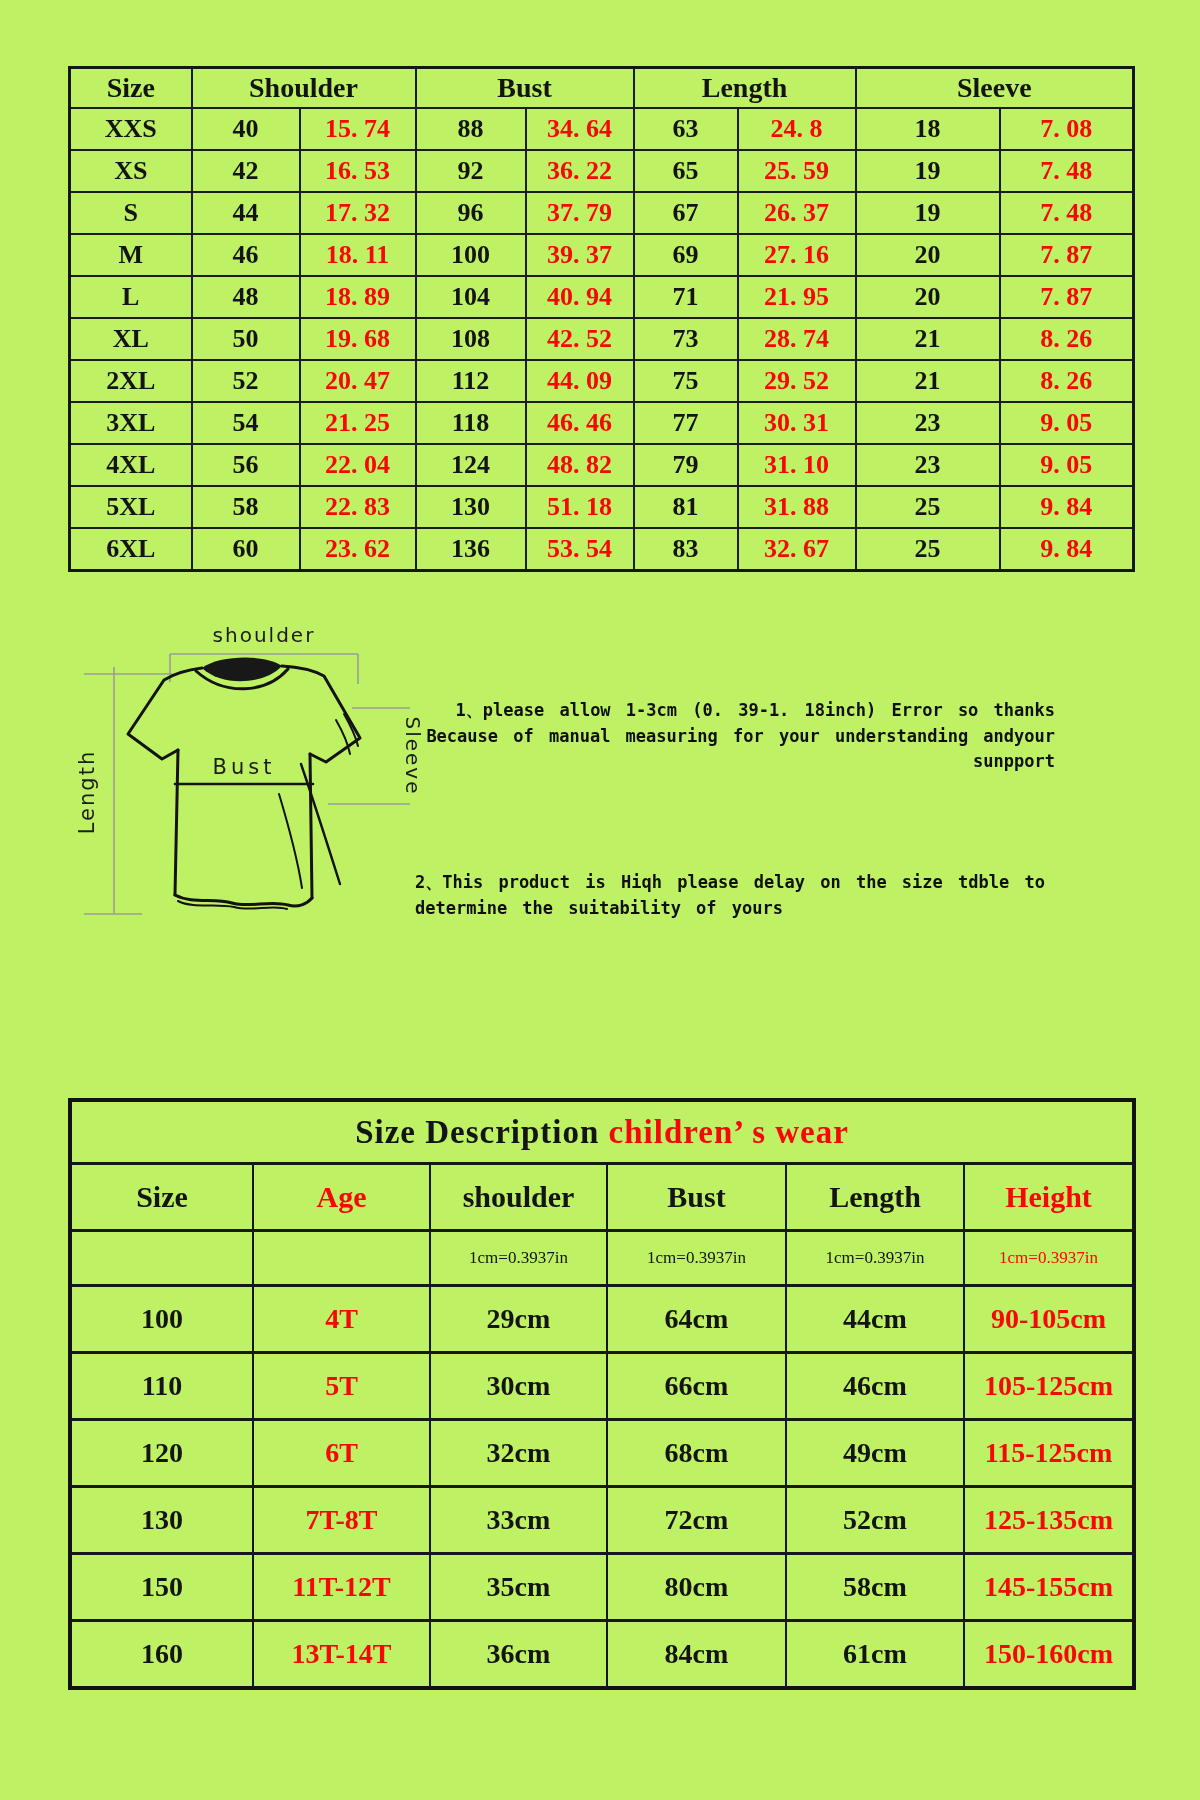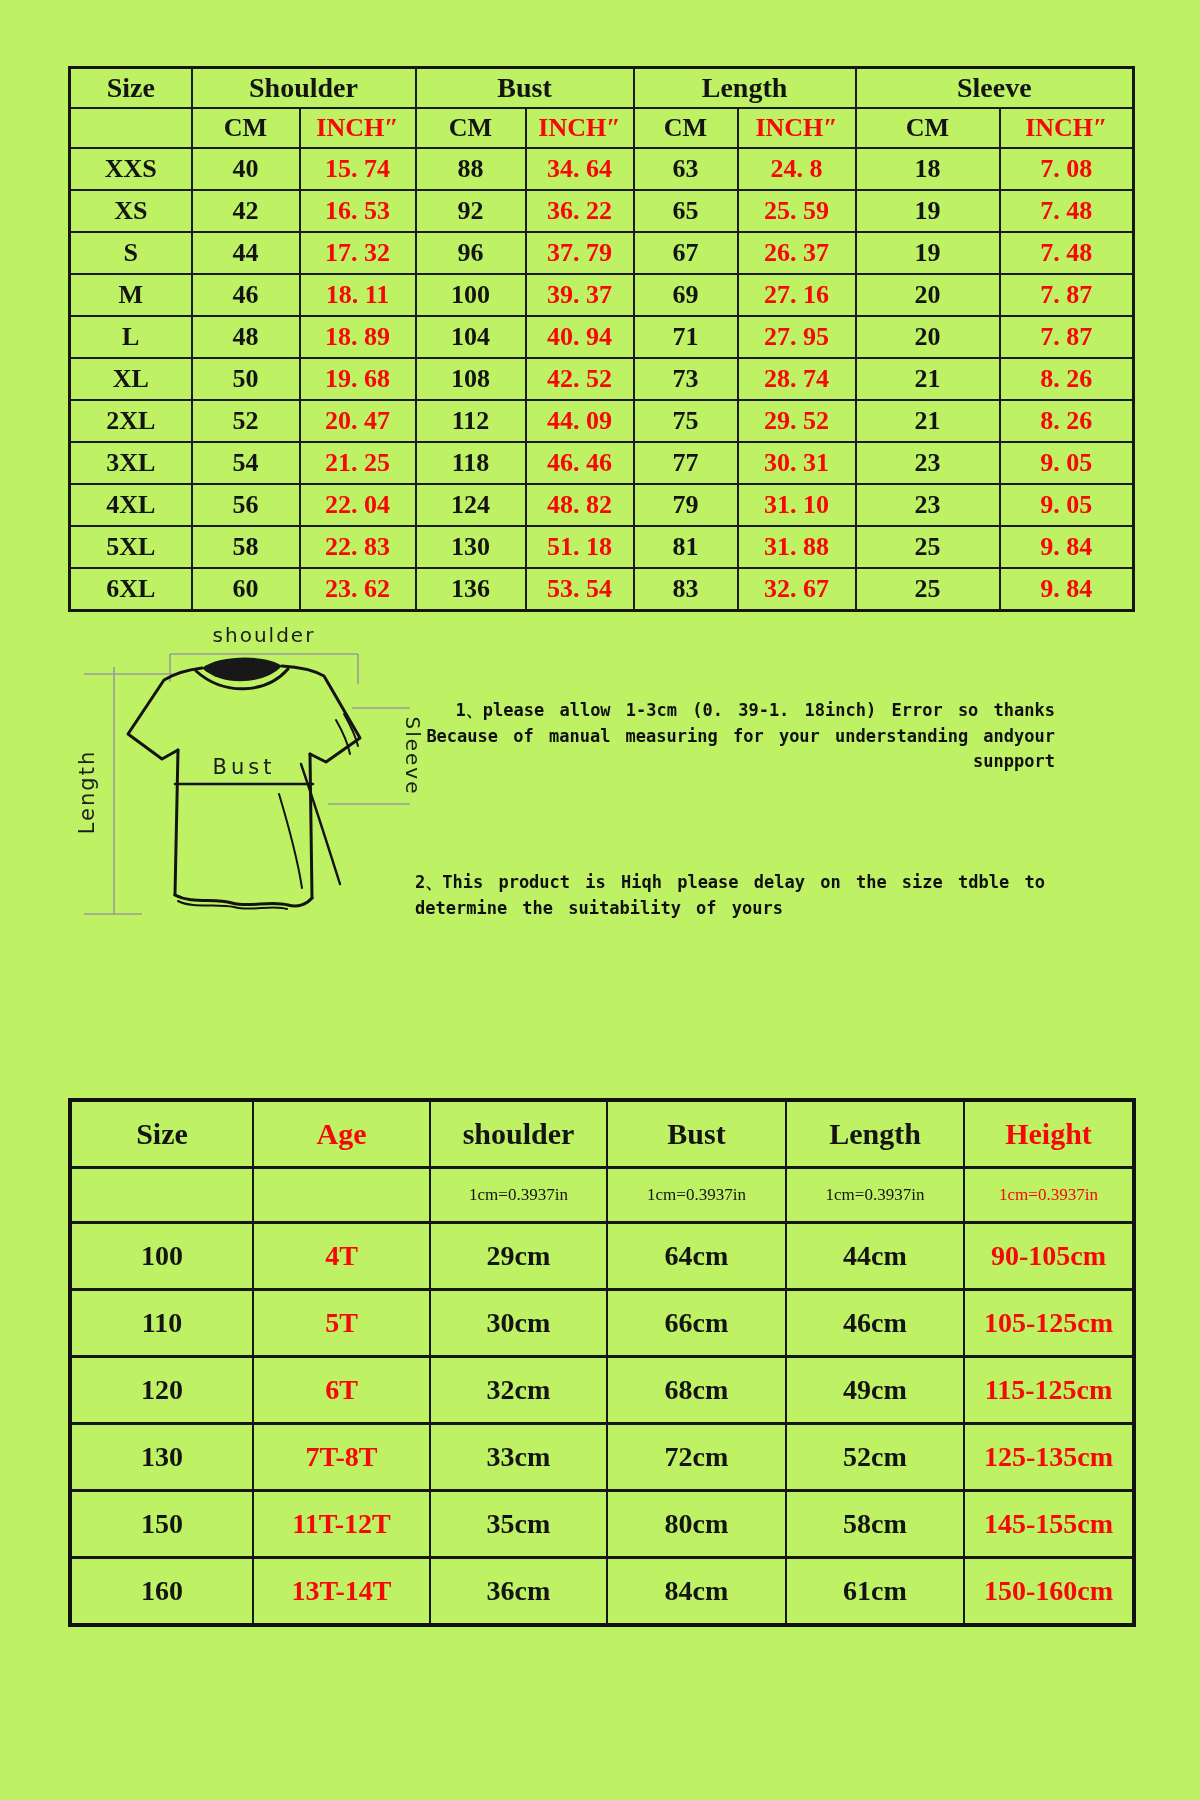--- a/index.html
+++ b/index.html
@@ -71,31 +71,20 @@
         <col style="width:134px">
     </colgroup>
     <thead>
       <tr class="groups">
           <th colspan="1">Size</th>
           <th colspan="2">Shoulder</th>
           <th colspan="2">Bust</th>
           <th colspan="2">Length</th>
           <th colspan="2">Sleeve</th>
         </tr>
-      <tr class="units">
-          <th></th>
-          <th>CM</th>
-          <th class="red">INCH″</th>
-          <th>CM</th>
-          <th class="red">INCH″</th>
-          <th>CM</th>
-          <th class="red">INCH″</th>
-          <th>CM</th>
-          <th class="red">INCH″</th>
-        </tr>
     </thead>
     <tbody>
         <tr>
           <td>XXS</td>
           <td>40</td>
           <td class="red">15. 74</td>
           <td>88</td>
           <td class="red">34. 64</td>
           <td>63</td>
           <td class="red">24. 8</td>
@@ -135,21 +124,21 @@
           <td>20</td>
           <td class="red">7. 87</td>
         </tr>
         <tr>
           <td>L</td>
           <td>48</td>
           <td class="red">18. 89</td>
           <td>104</td>
           <td class="red">40. 94</td>
           <td>71</td>
-          <td class="red">27. 95</td>
+          <td class="red">21. 95</td>
           <td>20</td>
           <td class="red">7. 87</td>
         </tr>
         <tr>
           <td>XL</td>
           <td>50</td>
           <td class="red">19. 68</td>
           <td>108</td>
           <td class="red">42. 52</td>
           <td>73</td>
@@ -259,20 +248,25 @@
   <table class="kids">
     <colgroup>
       <col style="width:183px">
         <col style="width:177px">
         <col style="width:177px">
       <col style="width:179px">
         <col style="width:178px">
         <col style="width:170px">
     </colgroup>
     <thead>
+      <tr class="title">
+        <th colspan="6">
+          <span>Size Description </span><span class="red">children’ s wear</span>
+        </th>
+      </tr>
       <tr class="heads">
           <th>Size</th>
           <th class="red">Age</th>
           <th>shoulder</th>
           <th>Bust</th>
           <th>Length</th>
           <th class="red">Height</th>
         </tr>
       <tr class="subs">
           <td></td>

